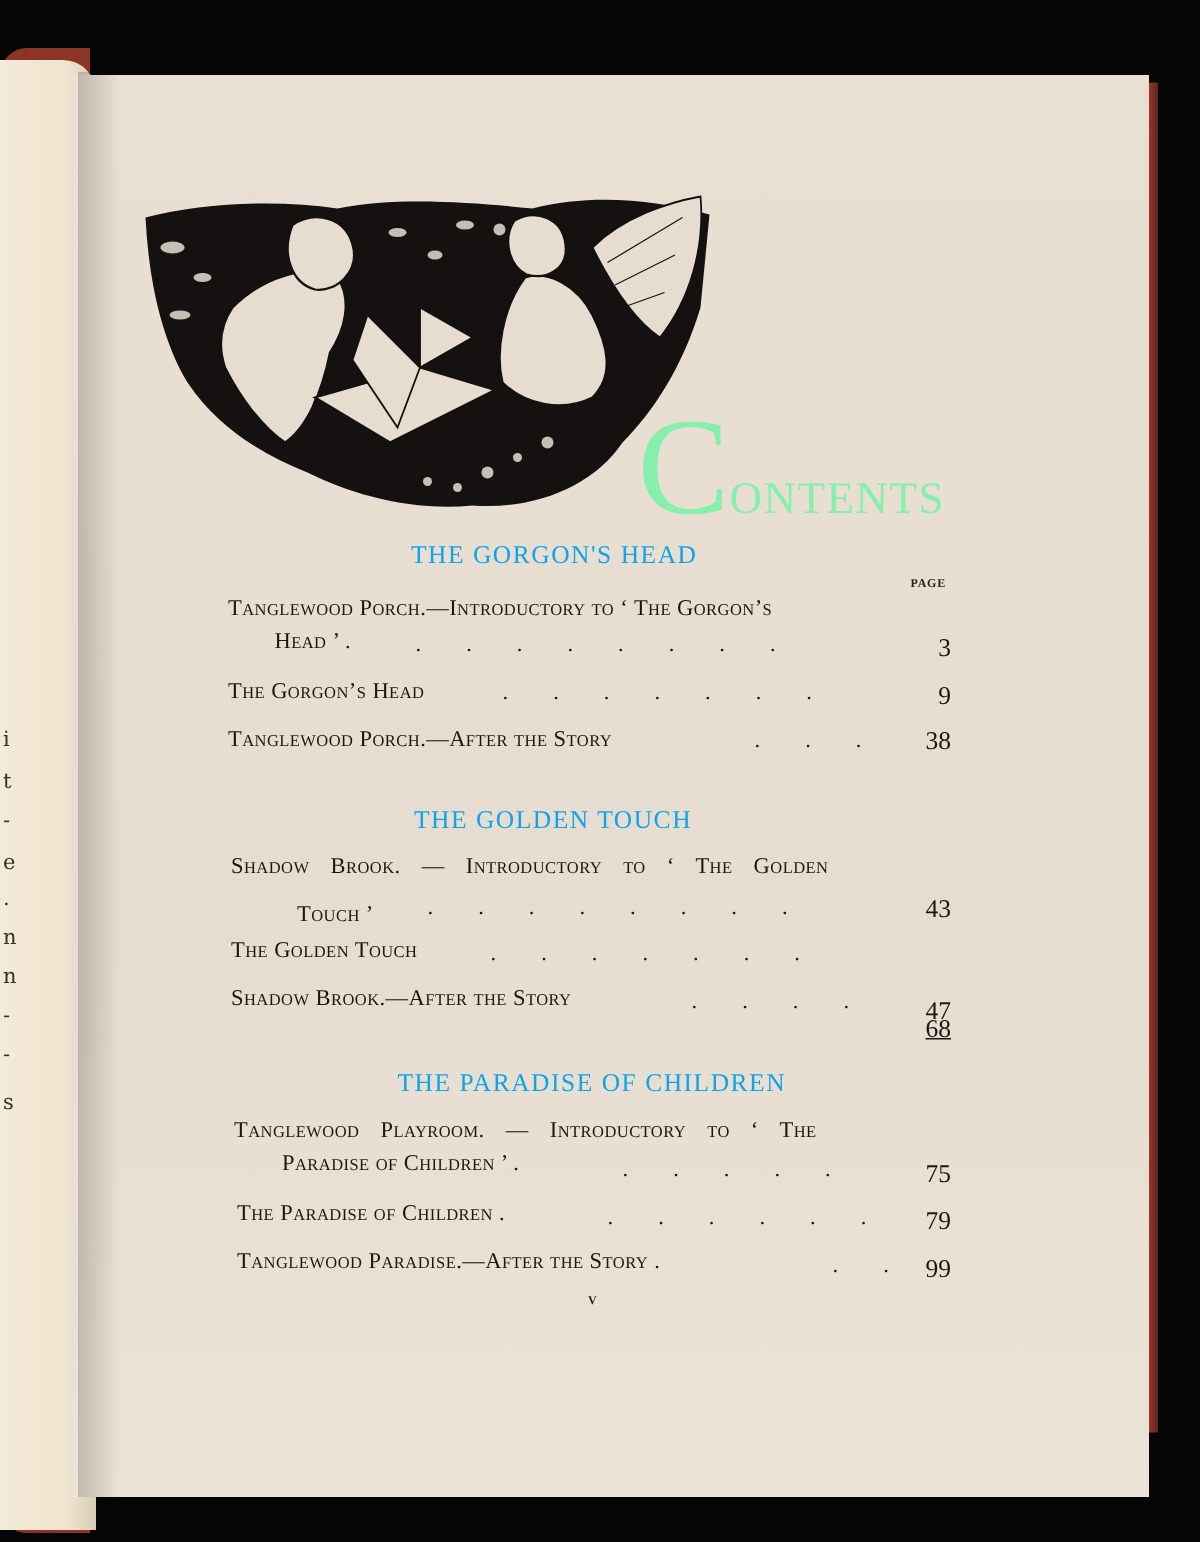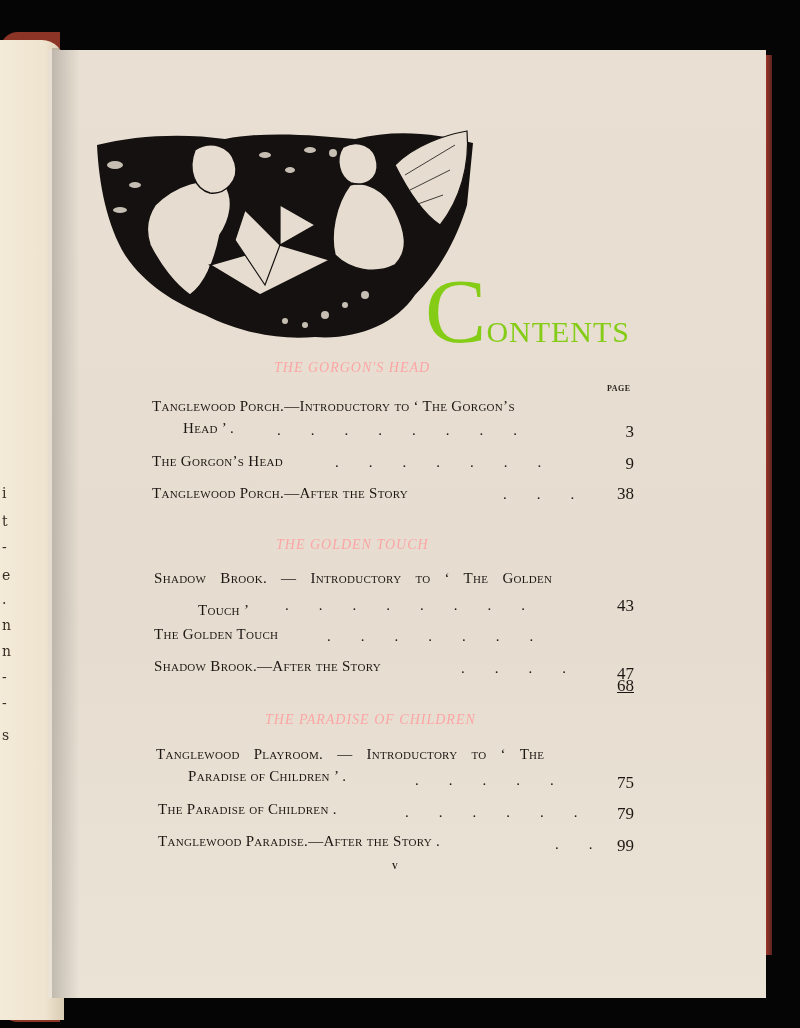--- a/index.html
+++ b/index.html
@@ -40,31 +40,30 @@
       position: absolute; left: 48px; top: 50px; width: 718px; height: 948px;
       background: linear-gradient(180deg, #e9e0d3 0%, #e6ddd0 60%, #ebe3d6 100%);
       z-index: 2;
     }
     .illustration {
       position: absolute; left: 95px; top: 125px; width: 385px; height: 220px;
       z-index: 4;
     }
     .contents-title {
       position: absolute; left: 425px; top: 265px; z-index: 4;
-      color: #84cc16; white-space: nowrap;
+      color: #86efac; white-space: nowrap;
       font-family: "Liberation Serif", "DejaVu Serif", serif;
     }
     .contents-title .big-c { font-size: 92px; line-height: 1; vertical-align: baseline; }
     .contents-title .rest { font-size: 30px; letter-spacing: 1px; }
     .section-title {
       position: absolute; z-index: 4;
       font-family: "Liberation Serif", "DejaVu Serif", serif;
-      font-size: 14px; letter-spacing: 1px; color: #fca5a5;
+      font-size: 17px; letter-spacing: 1px; color: #0ea5e9;
       white-space: nowrap;
-      font-style: italic;
     }
     .page-label {
       position: absolute; left: 607px; top: 384px; z-index: 4;
       font-family: "Liberation Serif", serif; font-size: 8px; font-weight: bold;
       letter-spacing: 0.5px; color: #2a221c;
     }
     .entry {
       position: absolute; z-index: 4; color: #1d1713;
       font-family: "Liberation Serif", "DejaVu Serif", serif;
       font-variant: small-caps; font-size: 15px; white-space: nowrap;

